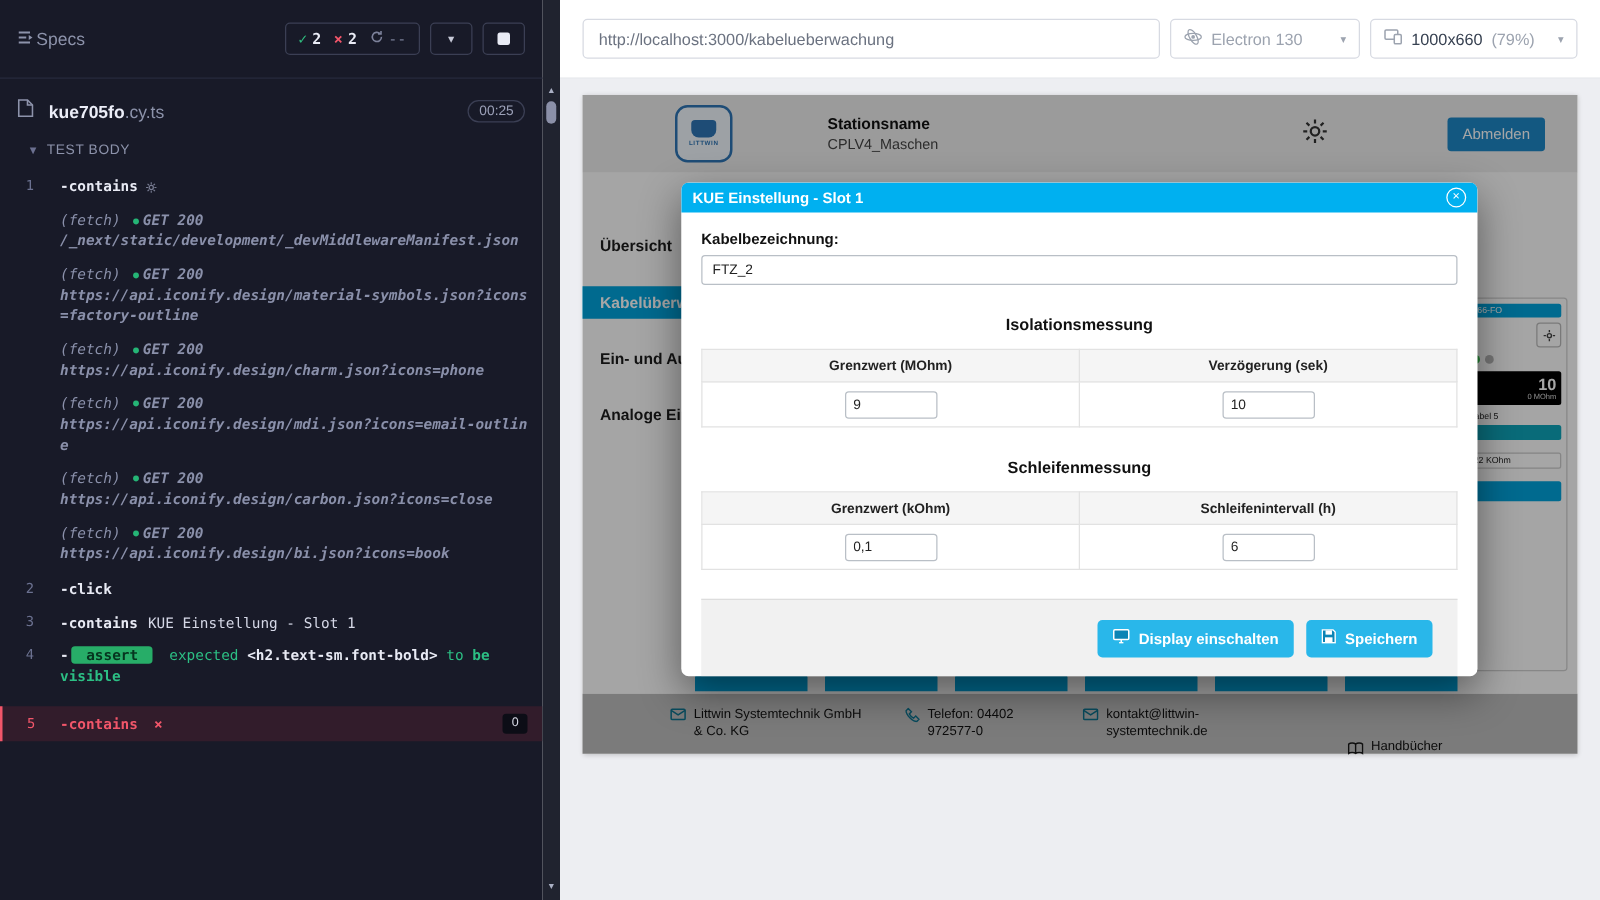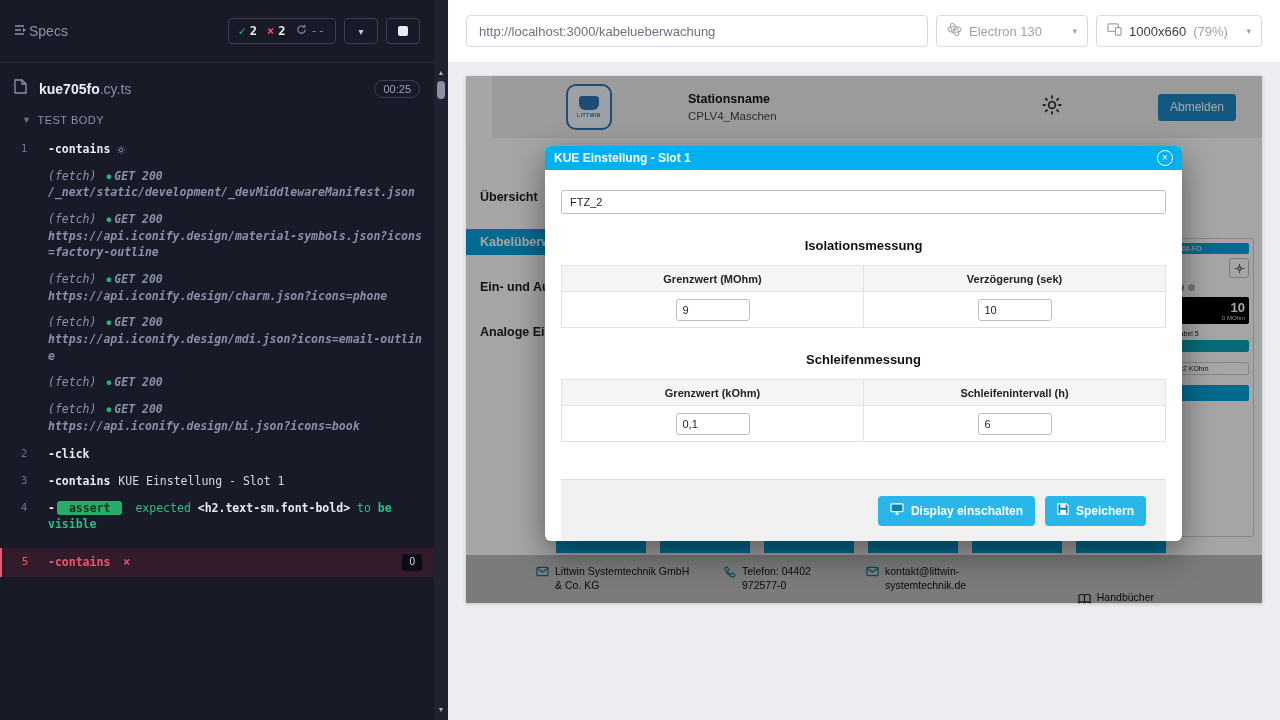--- a/index.html
+++ b/index.html
@@ -77,21 +77,21 @@
     gap:7px; padding:0 10px; font-size:13px; color:#9ca3af; background:#fff; cursor:pointer; }
   .sel.browser { width:152px; }
   .sel.viewport { width:166px; }
   .sel .dark { color:#374151; }
   .sel .chev { margin-left:auto; color:#9ca3af; font-size:9px; }
 
   .stage { flex:1; padding-top:13px; display:flex; justify-content:center; align-items:flex-start; }
   .app { position:relative; width:796px; height:527px; background:#ffffff; box-shadow:0 1px 4px rgba(0,0,0,.2); }
   .dim { position:absolute; inset:0; background:rgba(0,0,0,.35); z-index:3; }
 
-  .app-header { height:62px; background:#efefef; display:flex; align-items:center; padding:0 26px 0 74px;margin-left:26px; }
+  .app-header { height:62px; background:#efefef; display:flex; align-items:center; padding:0 26px 0 74px; }
   .logo-box { width:46px; height:46px; border:2px solid #2e75b6; border-radius:10px; background:#f2f8fd;
     display:flex; flex-direction:column; align-items:center; justify-content:center; gap:2px; }
   .logo-mark { width:20px; height:14px; background:#2e75b6; border-radius:3px 3px 6px 6px; }
   .logo-text { font-size:5px; font-weight:bold; color:#2e75b6; letter-spacing:.5px; }
   .station { margin-left:76px; }
   .station .lbl { font-size:12.5px; font-weight:bold; color:#111; }
   .station .val { font-size:11.5px; color:#444; margin-top:4px; }
   .hdr-spacer { flex:1; }
   .logout-btn { margin-left:94px; background:#1e88c7; color:#fff; border:none; border-radius:3px;
     height:27px; padding:0 12px; font-size:12px; cursor:pointer; font-family:"Liberation Sans",sans-serif; }
@@ -249,20 +249,21 @@
         <span class="num"></span>
         <div class="body">
           <div><span>(fetch)</span><span class="dot">●</span><span class="status">GET 200</span></div>
           <div class="url">https://api.iconify.design/mdi.json?icons=email-outline</div>
         </div>
       </div>
       <div class="row fetch">
         <span class="num"></span>
         <div class="body">
           <div><span>(fetch)</span><span class="dot">●</span><span class="status">GET 200</span></div>
+          <div class="url">https://api.iconify.design/carbon.json?icons=close</div>
         </div>
       </div>
       <div class="row fetch">
         <span class="num"></span>
         <div class="body">
           <div><span>(fetch)</span><span class="dot">●</span><span class="status">GET 200</span></div>
           <div class="url">https://api.iconify.design/bi.json?icons=book</div>
         </div>
       </div>
 
@@ -425,20 +426,21 @@
         </div>
 
         <div class="dim"></div>
 
         <div class="modal">
           <div class="modal-header">
             <span>KUE Einstellung - Slot 1</span>
             <button class="close-btn">×</button>
           </div>
           <div class="modal-body">
+            <div class="field-label">Kabelbezeichnung:</div>
             <input class="text-input" value="FTZ_2" style="">
 
             <div class="section-title">Isolationsmessung</div>
             <table class="mtable">
               <tbody>
                   <tr>
                 <th>Grenzwert (MOhm)</th>
                 <th>Verzögerung (sek)</th>
               </tr>
               <tr>

